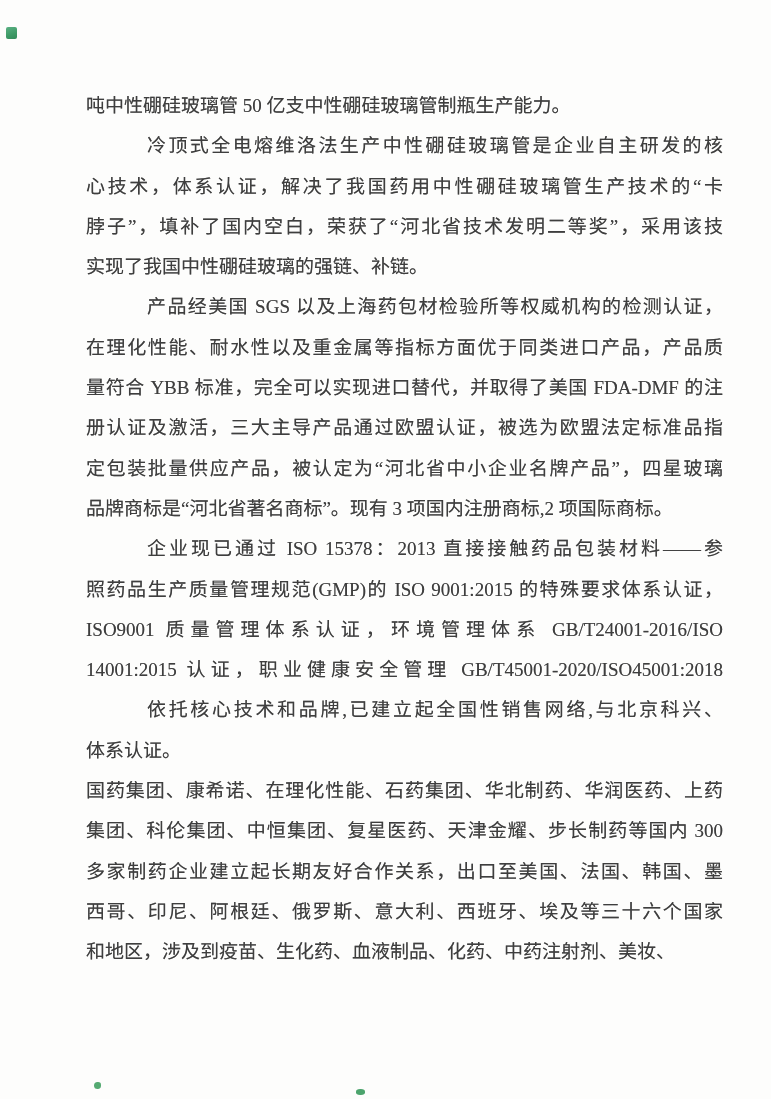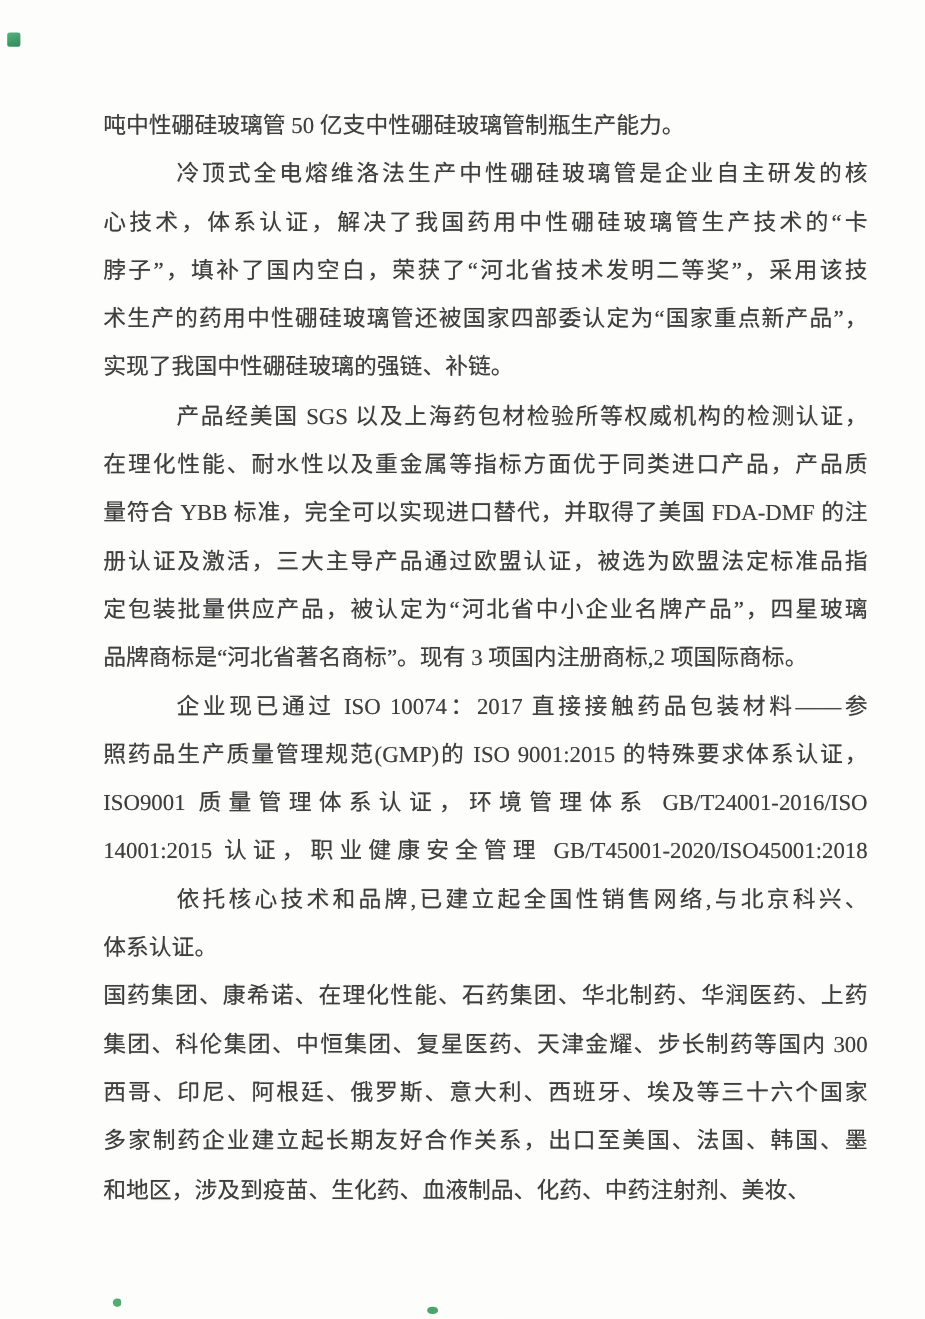--- a/index.html
+++ b/index.html
@@ -69,35 +69,34 @@
 </head>
 <body>
 
 <div class="page" style="background: rgb(253, 253, 252);">
   <div class="artifact a1"></div>
   <div class="textblock" id="textblock" style="color: rgb(62, 62, 62);">
       <div class="line para-end">吨中性硼硅玻璃管 50 亿支中性硼硅玻璃管制瓶生产能力。</div>
       <div class="line indent">冷顶式全电熔维洛法生产中性硼硅玻璃管是企业自主研发的核</div>
       <div class="line">心技术，体系认证，解决了我国药用中性硼硅玻璃管生产技术的“卡</div>
       <div class="line">脖子”，填补了国内空白，荣获了“河北省技术发明二等奖”，采用该技</div>
-      <div class="line">术生产的药用中性硼硅玻璃管还被国家四部委认定为“国家重点新产品”，</div>
       <div class="line para-end">实现了我国中性硼硅玻璃的强链、补链。</div>
       <div class="line indent">产品经美国 SGS 以及上海药包材检验所等权威机构的检测认证，</div>
       <div class="line">在理化性能、耐水性以及重金属等指标方面优于同类进口产品，产品质</div>
       <div class="line">量符合 YBB 标准，完全可以实现进口替代，并取得了美国 FDA-DMF 的注</div>
       <div class="line">册认证及激活，三大主导产品通过欧盟认证，被选为欧盟法定标准品指</div>
       <div class="line">定包装批量供应产品，被认定为“河北省中小企业名牌产品”，四星玻璃</div>
       <div class="line para-end">品牌商标是“河北省著名商标”。现有 3 项国内注册商标,2 项国际商标。</div>
-      <div class="line indent">企业现已通过 ISO 10074：2017 直接接触药品包装材料——参</div>
+      <div class="line indent">企业现已通过 ISO 15378：2013 直接接触药品包装材料——参</div>
       <div class="line">照药品生产质量管理规范(GMP)的 ISO 9001:2015 的特殊要求体系认证，</div>
       <div class="line">ISO9001 质量管理体系认证，环境管理体系 GB/T24001-2016/ISO</div>
       <div class="line">14001:2015 认证，职业健康安全管理 GB/T45001-2020/ISO45001:2018</div>
       <div class="line indent">依托核心技术和品牌,已建立起全国性销售网络,与北京科兴、</div>
       <div class="line para-end">体系认证。</div>
       <div class="line">国药集团、康希诺、在理化性能、石药集团、华北制药、华润医药、上药</div>
       <div class="line">集团、科伦集团、中恒集团、复星医药、天津金耀、步长制药等国内 300</div>
+      <div class="line">多家制药企业建立起长期友好合作关系，出口至美国、法国、韩国、墨</div>
       <div class="line">西哥、印尼、阿根廷、俄罗斯、意大利、西班牙、埃及等三十六个国家</div>
-      <div class="line">多家制药企业建立起长期友好合作关系，出口至美国、法国、韩国、墨</div>
       <div class="line para-end">和地区，涉及到疫苗、生化药、血液制品、化药、中药注射剂、美妆、</div>
     </div>
   <div class="artifact a2"></div>
   <div class="artifact a3"></div>
 </div>
 
 </body></html>

